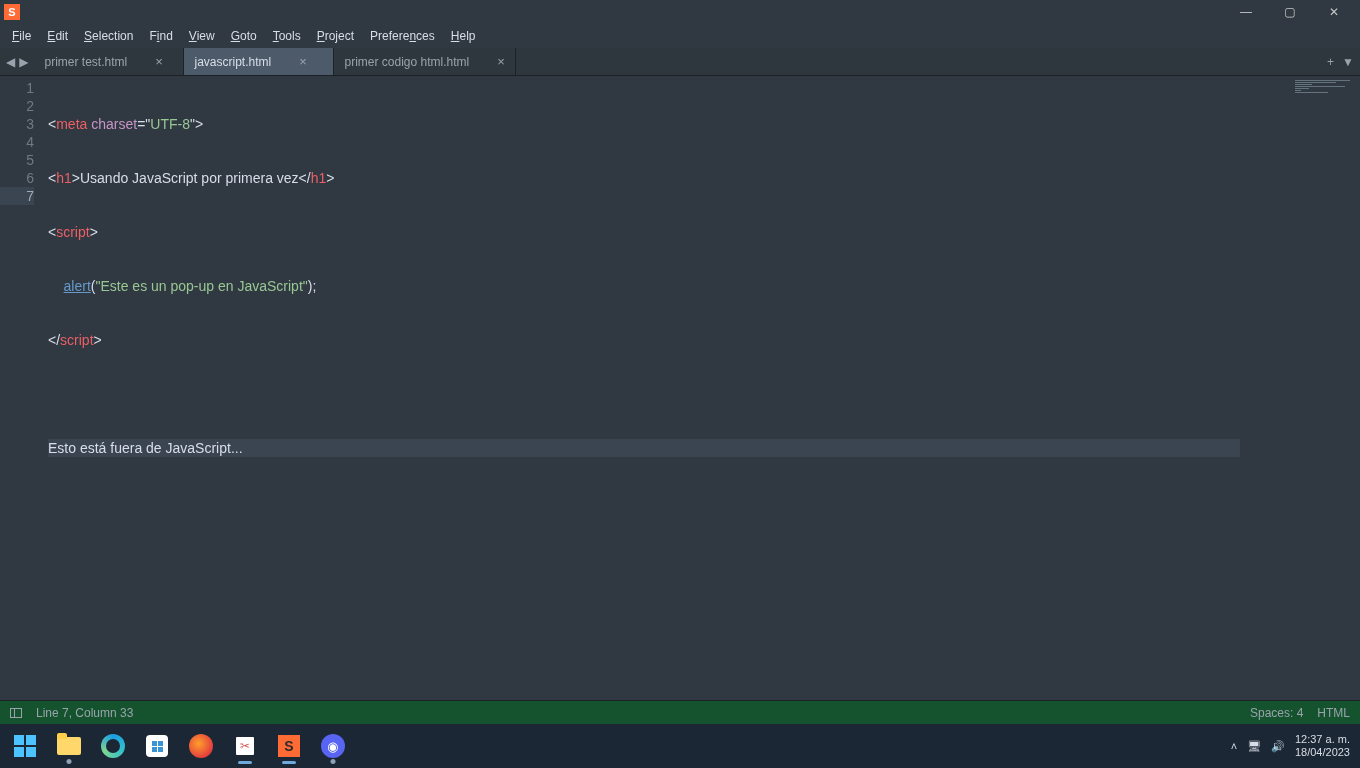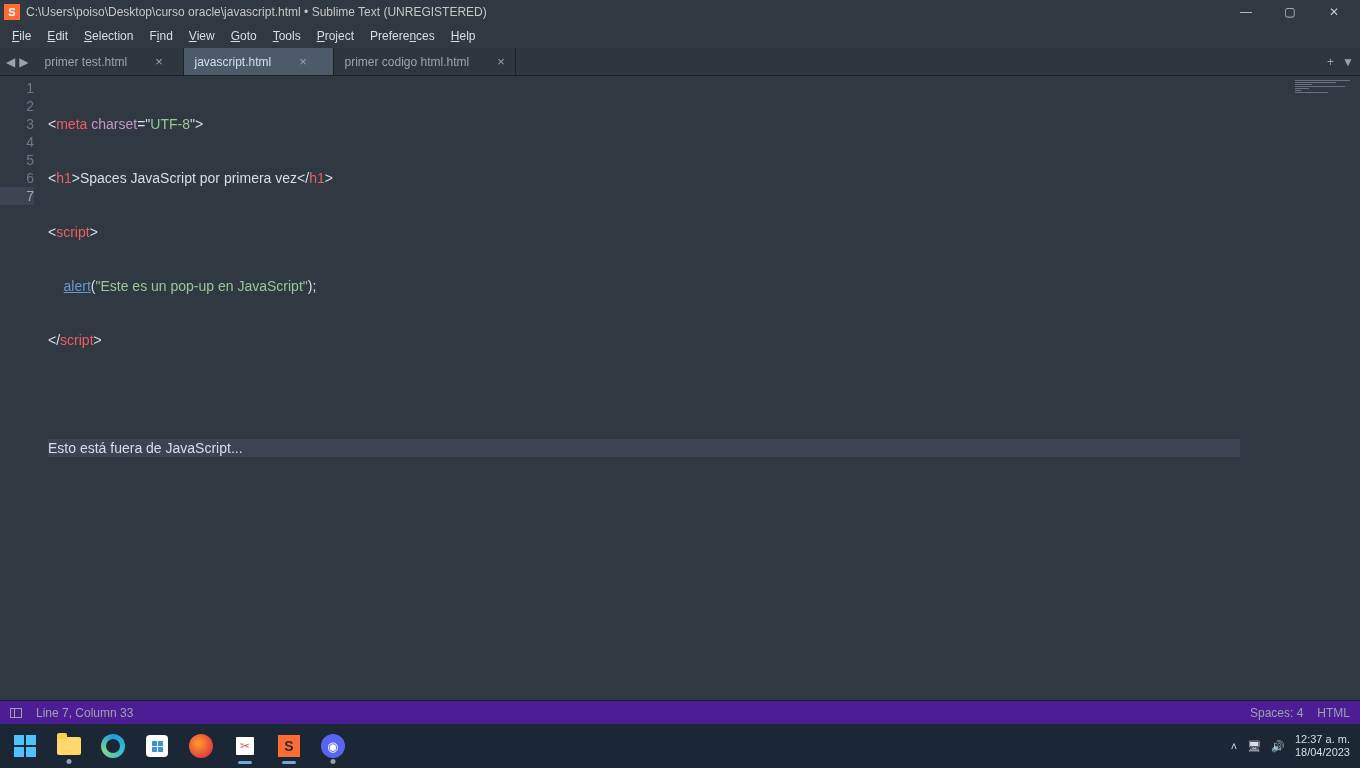--- a/index.html
+++ b/index.html
@@ -40,21 +40,21 @@
   
   
   .c-punc { color: #d8dee9; }
   .c-tag { color: #ec5f66; }
   .c-attr { color: #c695c6; }
   .c-str { color: #99c794; }
   .c-func { color: #6699cc; text-decoration: underline; }
   .c-text { color: #d8dee9; }
   
   
-  .statusbar { height: 24px; background: #4c1d95; border-top: 1px solid #1b2127; display: flex; align-items: center; color: #9aa3ad; font-size: 12px; padding: 0 10px; gap: 14px; }
+  .statusbar { height: 24px; background: #14532d; border-top: 1px solid #1b2127; display: flex; align-items: center; color: #9aa3ad; font-size: 12px; padding: 0 10px; gap: 14px; }
   .statusbar .spacer { flex: 1; }
   .statusbar .sb-item { cursor: pointer; }
   .statusbar .panel-icon { width: 12px; height: 10px; border: 1px solid #9aa3ad; display: inline-block; position: relative; }
   .statusbar .panel-icon::before { content:""; position:absolute; left:3px; top:0; bottom:0; width:1px; background:#9aa3ad; }
   
   
   .taskbar { height: 44px; background: #1c2735; display: flex; align-items: center; padding: 0 6px; gap: 6px; }
   .taskbar .tb-item { width: 38px; height: 38px; display: flex; align-items: center; justify-content: center; border-radius: 4px; cursor: pointer; position:relative; }
   .taskbar .spacer { flex: 1; }
   .taskbar .tray { display: flex; align-items: center; gap: 10px; color: #d8dee9; font-size: 11px; padding-right: 4px; }
@@ -76,21 +76,20 @@
   .ico-snip { width:22px; height:22px; background:#fff; border-radius:3px; border:2px solid #1c2735; position:relative;}
   .ico-snip::after{content:"✂";position:absolute;inset:0;display:flex;align-items:center;justify-content:center;font-size:12px;color:#d05050;}
   .ico-st { width:22px; height:22px; background:#ff6b35; display:flex; align-items:center; justify-content:center; color:#2b2b2b; font-weight:bold; font-size:14px;}
   .ico-disc { width:24px; height:24px; border-radius:50%; background:#5865f2; display:flex; align-items:center; justify-content:center; color:#fff; font-size:13px;}
 </style>
 </head>
 <body>
 
 <div class="titlebar">
   <div class="app-icon">S</div>
-  <div>C:\Users\poiso\Desktop\curso oracle\javascript.html • Sublime Text (UNREGISTERED)</div>
   <div class="spacer"></div>
   <div class="win-btn">—</div>
   <div class="win-btn">▢</div>
   <div class="win-btn">✕</div>
 </div>
 
 <div class="menubar">
   <div class="menu-item"><span class="u">F</span>ile</div>
   <div class="menu-item"><span class="u">E</span>dit</div>
   <div class="menu-item"><span class="u">S</span>election</div>
@@ -132,21 +131,21 @@
     <div class="gline">1</div>
     <div class="gline">2</div>
     <div class="gline">3</div>
     <div class="gline">4</div>
     <div class="gline">5</div>
     <div class="gline">6</div>
     <div class="gline curr">7</div>
   </div>
   <div class="code">
     <span class="row"><span class="c-punc">&lt;</span><span class="c-tag">meta</span><span> </span><span class="c-attr">charset</span><span class="c-punc">=</span><span class="c-punc">"</span><span class="c-str">UTF-8</span><span class="c-punc">"</span><span class="c-punc">&gt;</span></span>
-    <span class="row"><span class="c-punc">&lt;</span><span class="c-tag">h1</span><span class="c-punc">&gt;</span><span class="c-text">Spaces JavaScript por primera vez</span><span class="c-punc">&lt;/</span><span class="c-tag">h1</span><span class="c-punc">&gt;</span></span>
+    <span class="row"><span class="c-punc">&lt;</span><span class="c-tag">h1</span><span class="c-punc">&gt;</span><span class="c-text">Usando JavaScript por primera vez</span><span class="c-punc">&lt;/</span><span class="c-tag">h1</span><span class="c-punc">&gt;</span></span>
     <span class="row"><span class="c-punc">&lt;</span><span class="c-tag">script</span><span class="c-punc">&gt;</span></span>
     <span class="row"><span>    </span><span class="c-func">alert</span><span class="c-punc">(</span><span class="c-str">"</span><span class="c-str">Este es un pop-up en JavaScript</span><span class="c-str">"</span><span class="c-punc">);</span></span>
     <span class="row"><span class="c-punc">&lt;/</span><span class="c-tag">script</span><span class="c-punc">&gt;</span></span>
     <span class="row"></span>
     <span class="row curr"><span class="c-text">Esto está fuera de JavaScript...</span></span>
   </div>
   <div class="minimap">
     <div class="mini-lines">
       <div class="mini-line"></div>
         <div class="mini-line" style="width:75%"></div>

